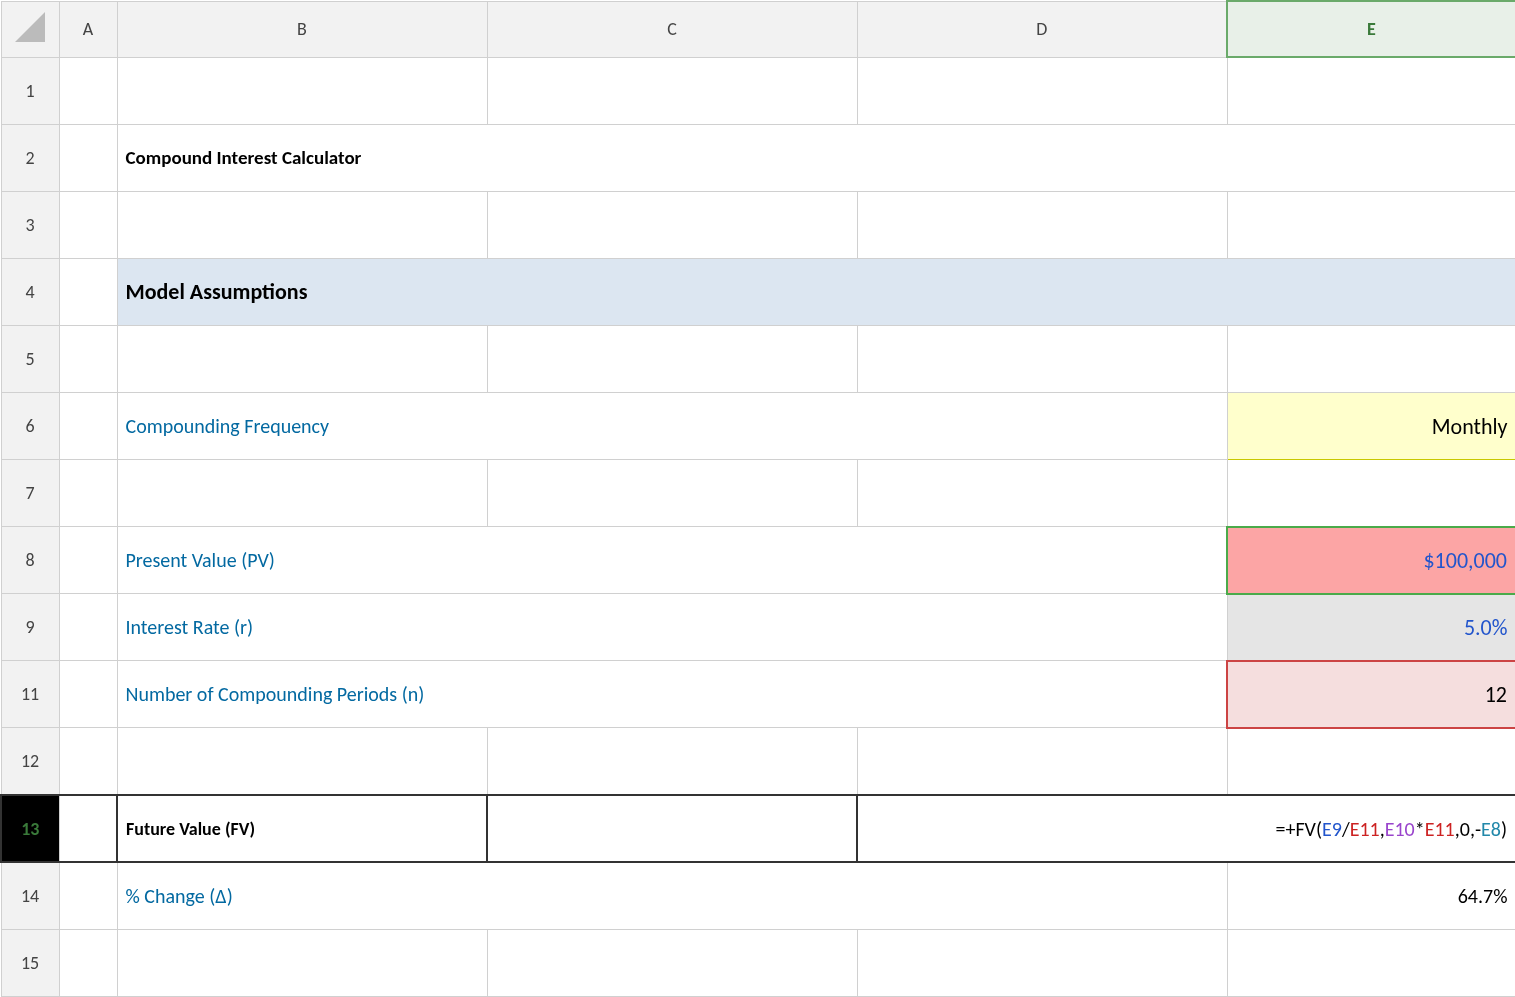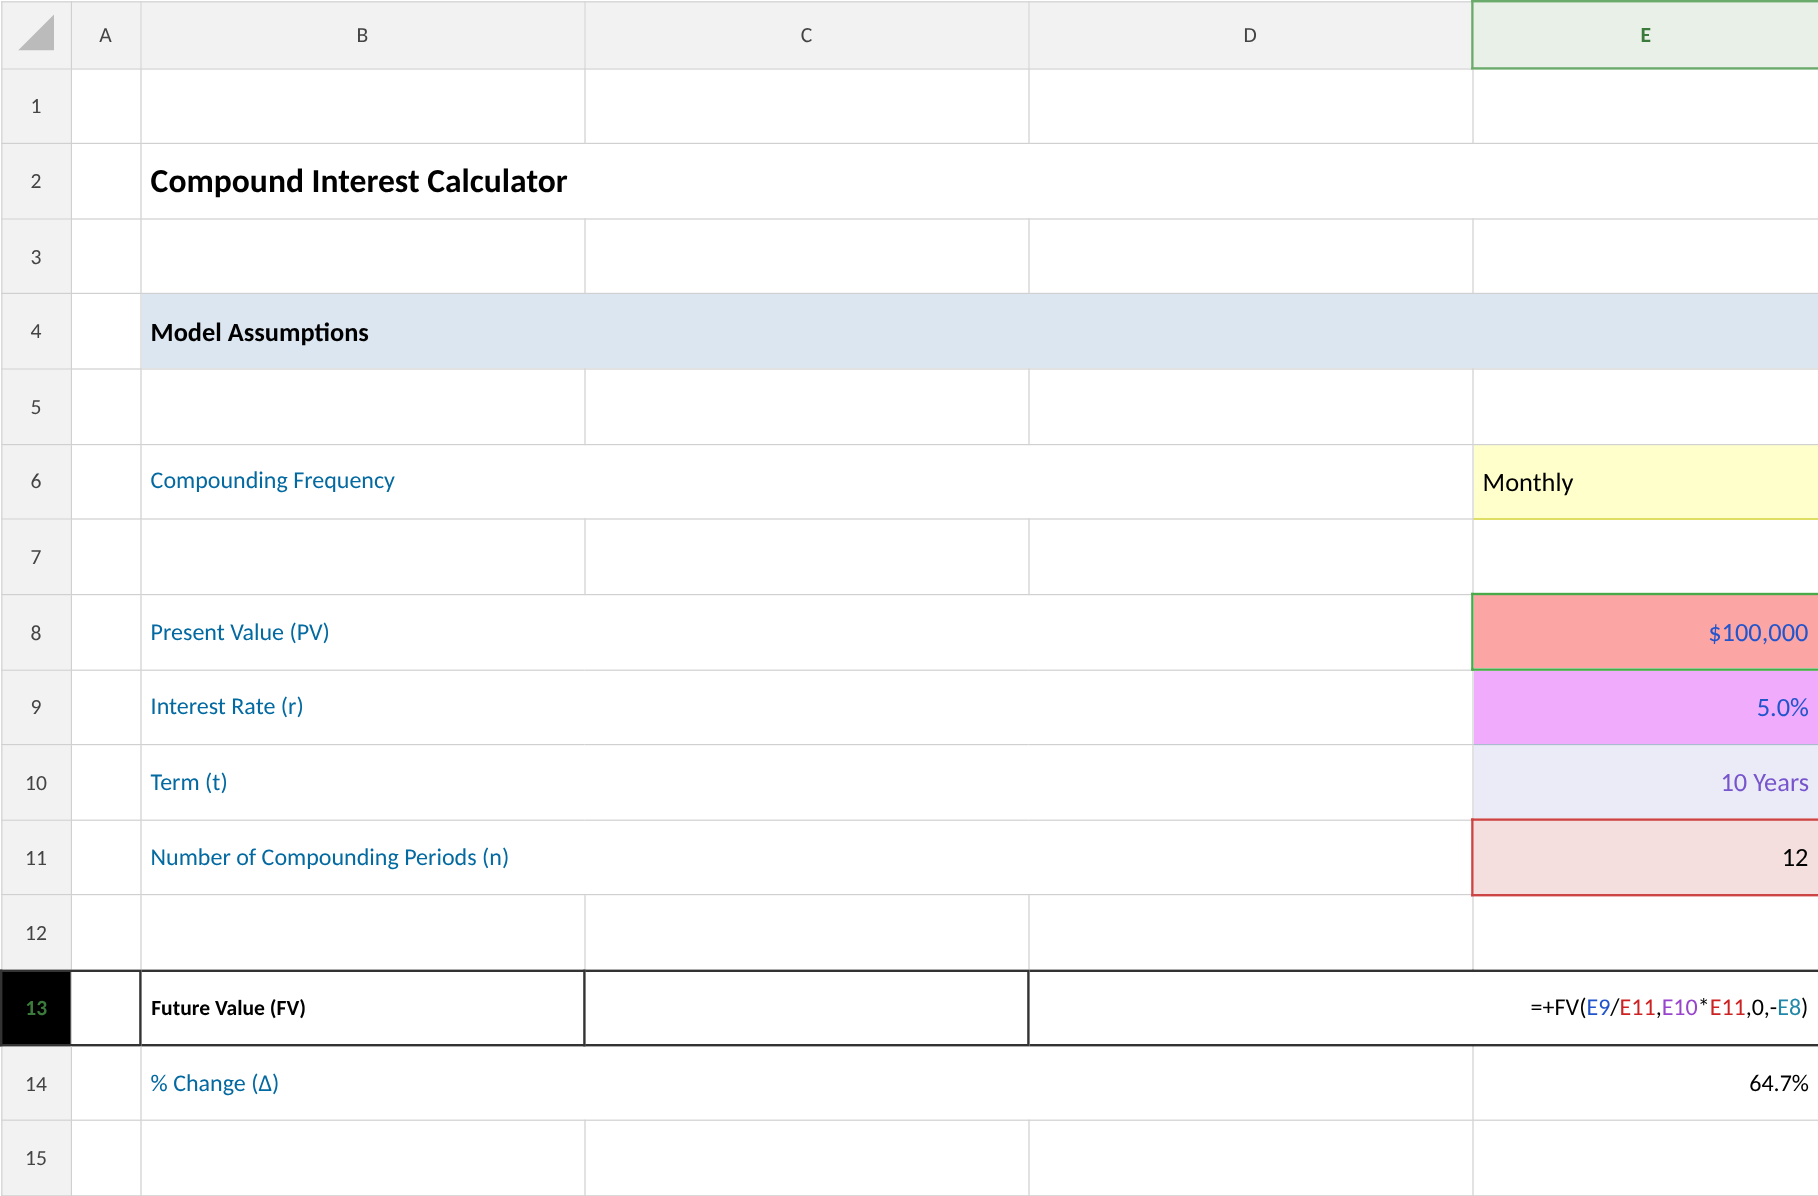--- a/index.html
+++ b/index.html
@@ -73,21 +73,21 @@
       font-weight: bold;
     }
 
     
     .corner {
       background: #f2f2f2;
       border: 1px solid #d0d0d0;
     }
 
     .title-cell {
-      font-size: 28px;
+      font-size: 19px;
       font-weight: bold;
       color: #000;
       border-bottom: 2px solid #555;
     }
 
     .section-header-cell {
       font-size: 22px;
       font-weight: bold;
       color: #000;
       background: #dce6f1;
@@ -95,39 +95,39 @@
     }
 
     .label-cell {
       font-size: 20px;
       color: #0369a1;
     }
 
     
     .cell-monthly {
       background: #ffffcc;
-      text-align: left;
+      text-align: right;
       font-size: 22px;
       color: #000;
       border: 1px solid #c8c800 !important;
     }
 
     
     .cell-pv {
       background: #fca5a5;
       text-align: right;
       font-size: 22px;
       color: #2255cc;
       font-weight: normal;
       border: 2px solid #4aaa4a !important;
     }
 
     
     .cell-ir {
-      background: #f0abfc;
+      background: #e5e5e5;
       text-align: right;
       font-size: 22px;
       color: #2255cc;
       border: 1px solid #aabbd0 !important;
     }
 
     
     .cell-term {
       background: #ebebf7;
       text-align: right;
@@ -272,26 +272,20 @@
       <td class="cell-pv">$100,000</td>
     </tr>
 
     <tr>
       <td class="row-num">9</td>
       <td></td>
       <td class="label-cell" colspan="3">Interest Rate (r)</td>
       <td class="cell-ir">5.0%</td>
     </tr>
 
-    <tr>
-      <td class="row-num">10</td>
-      <td></td>
-      <td class="label-cell" colspan="3">Term (t)</td>
-      <td class="cell-term">10 Years</td>
-    </tr>
 
     <tr>
       <td class="row-num">11</td>
       <td></td>
       <td class="label-cell" colspan="3">Number of Compounding Periods (n)</td>
       <td class="cell-n">12</td>
     </tr>
 
     <tr>
       <td class="row-num">12</td>

